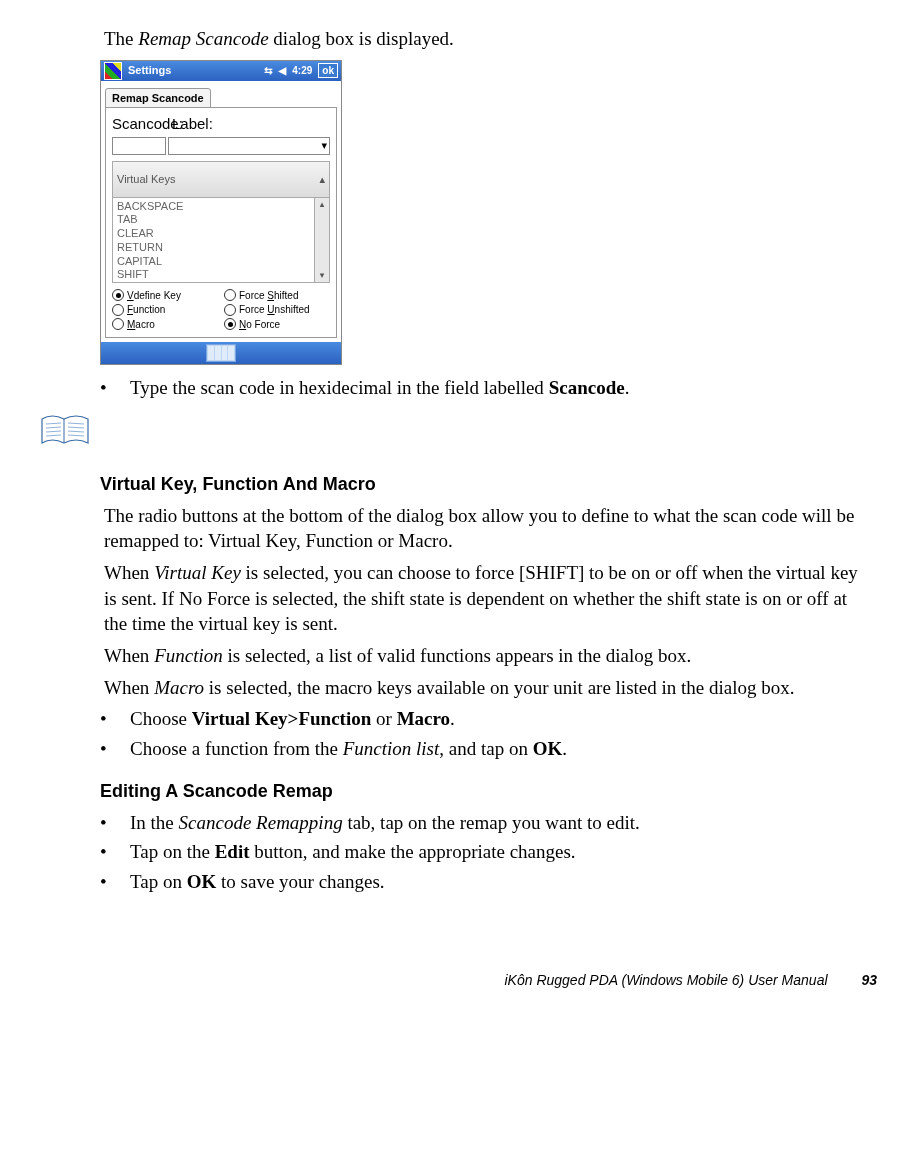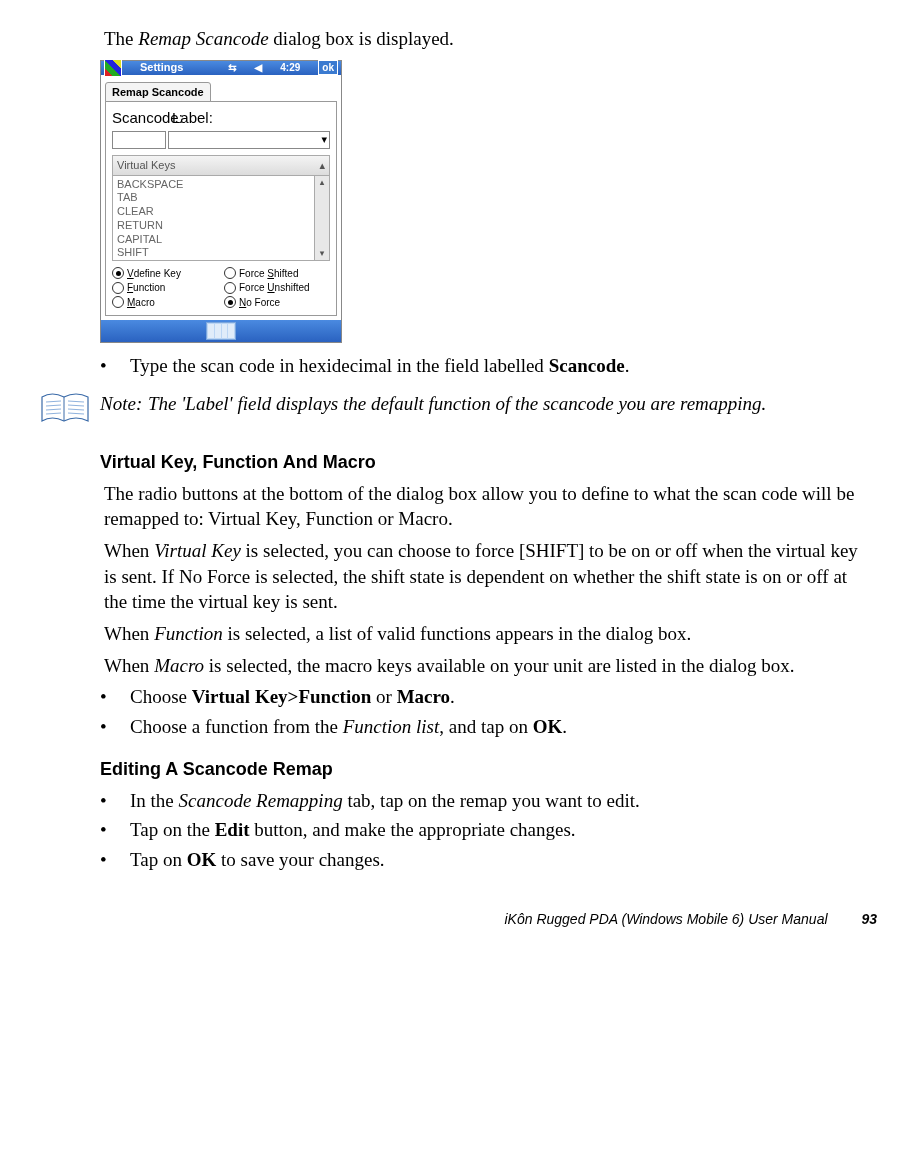--- a/index.html
+++ b/index.html
@@ -72,21 +72,21 @@
       font-family: Verdana, Arial, sans-serif;
       font-weight: bold;
       font-size: 18px;
       margin: 18px 0 6px 0;
     }
     .footer {
       text-align: right;
       font-family: Verdana, Arial, sans-serif;
       font-size: 14px;
       font-style: italic;
-      margin-top: 37px;
+      margin-top: 76px;
     }
     .footer .pnum {
       font-weight: bold;
       margin-left: 30px;
     }
 
     
     .screenshot {
       width: 240px;
       border: 1px solid #888;
@@ -94,23 +94,23 @@
       font-size: 11px;
       margin: 8px 0 10px 0;
       background: #fff;
     }
     .wm-title {
       background: linear-gradient(#4a8ae0, #2a62c0);
       color: white;
       font-weight: bold;
       display: flex;
       align-items: center;
-      height: 14px;
+      height: 20px;
       padding: 0 3px;
-      gap: 18px;
+      gap: 6px;
     }
     .wm-title .flag {
       width: 16px; height: 16px;
       background: linear-gradient(45deg,#d22 25%, #2a2 25% 50%, #22d 50% 75%, #dd2 75%);
       border: 1px solid #fff;
     }
     .wm-title .t-label { flex: 1; }
     .wm-title .t-ic { font-size: 10px; }
     .wm-title .ok {
       background: #3a7ad0;
@@ -155,21 +155,21 @@
       flex: 1; height: 16px;
       border: 1px solid #888;
       display: flex;
       justify-content: flex-end;
       align-items: center;
       padding-right: 2px;
     }
     .wm-listhead {
       background: linear-gradient(#f4f4f4,#dcdcdc);
       border: 1px solid #aaa;
-      padding: 2px 4px;
+      padding: 10px 4px;
       display:flex;
       justify-content: space-between;
       color: #555;
     }
     .wm-listbox {
       border: 1px solid #aaa;
       border-top: none;
       height: 84px;
       display: flex;
       gap: 16px;
@@ -328,23 +328,20 @@
     </div>
 
     <div class="note-row">
       <div class="note-icon">
         <svg viewBox="0 0 50 35">
           <path d="M2 6 Q12 0 24 6 Q36 0 48 6 L48 30 Q36 24 24 30 Q12 24 2 30 Z" fill="#ffffff" stroke="#3a6aa8" stroke-width="1.2"></path>
           <path d="M24 6 L24 30" stroke="#3a6aa8" stroke-width="1"></path>
           <path d="M6 11 L21 10 M6 15 L21 14 M6 19 L21 18 M6 23 L21 22 M28 10 L44 11 M28 14 L44 15 M28 18 L44 19 M28 22 L44 23" stroke="#8fb2dd" stroke-width="1"></path>
         </svg>
       </div>
-      <div class="note-text">
-        <span class="note-label">Note:</span><span>The 'Label' field displays the default function of the scancode you are remapping.</span>
-      </div>
     </div>
 
     <div class="subhead">Virtual Key, Function And Macro</div>
 
     <p class="para">The radio buttons at the bottom of the dialog box allow you to define to what the scan code will be remapped to: Virtual Key, Function or Macro.</p>
 
     <p class="para">
       <span>When </span><span class="italic">Virtual Key</span><span> is selected, you can choose to force [SHIFT] to be on or off when the virtual key is sent. If No Force is selected, the shift state is dependent on whether the shift state is on or off at the time the virtual key is sent.</span>
     </p>
 

